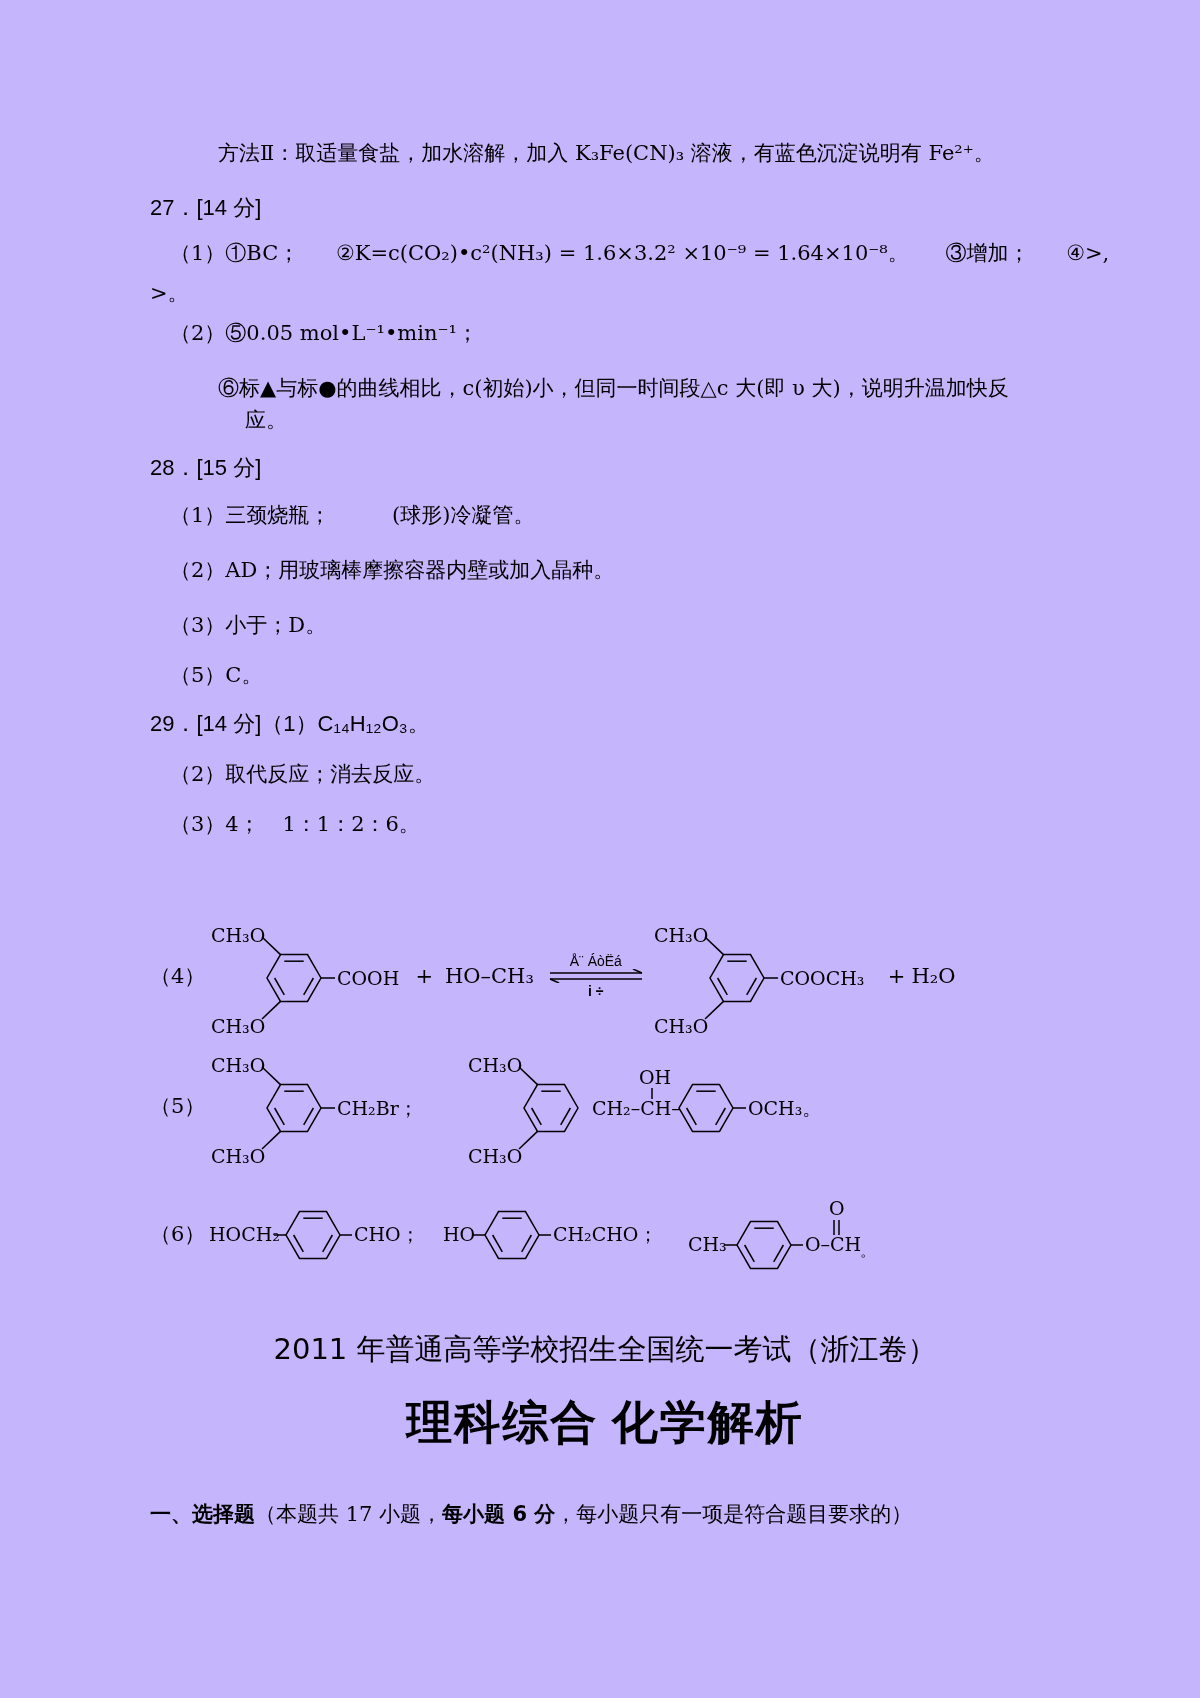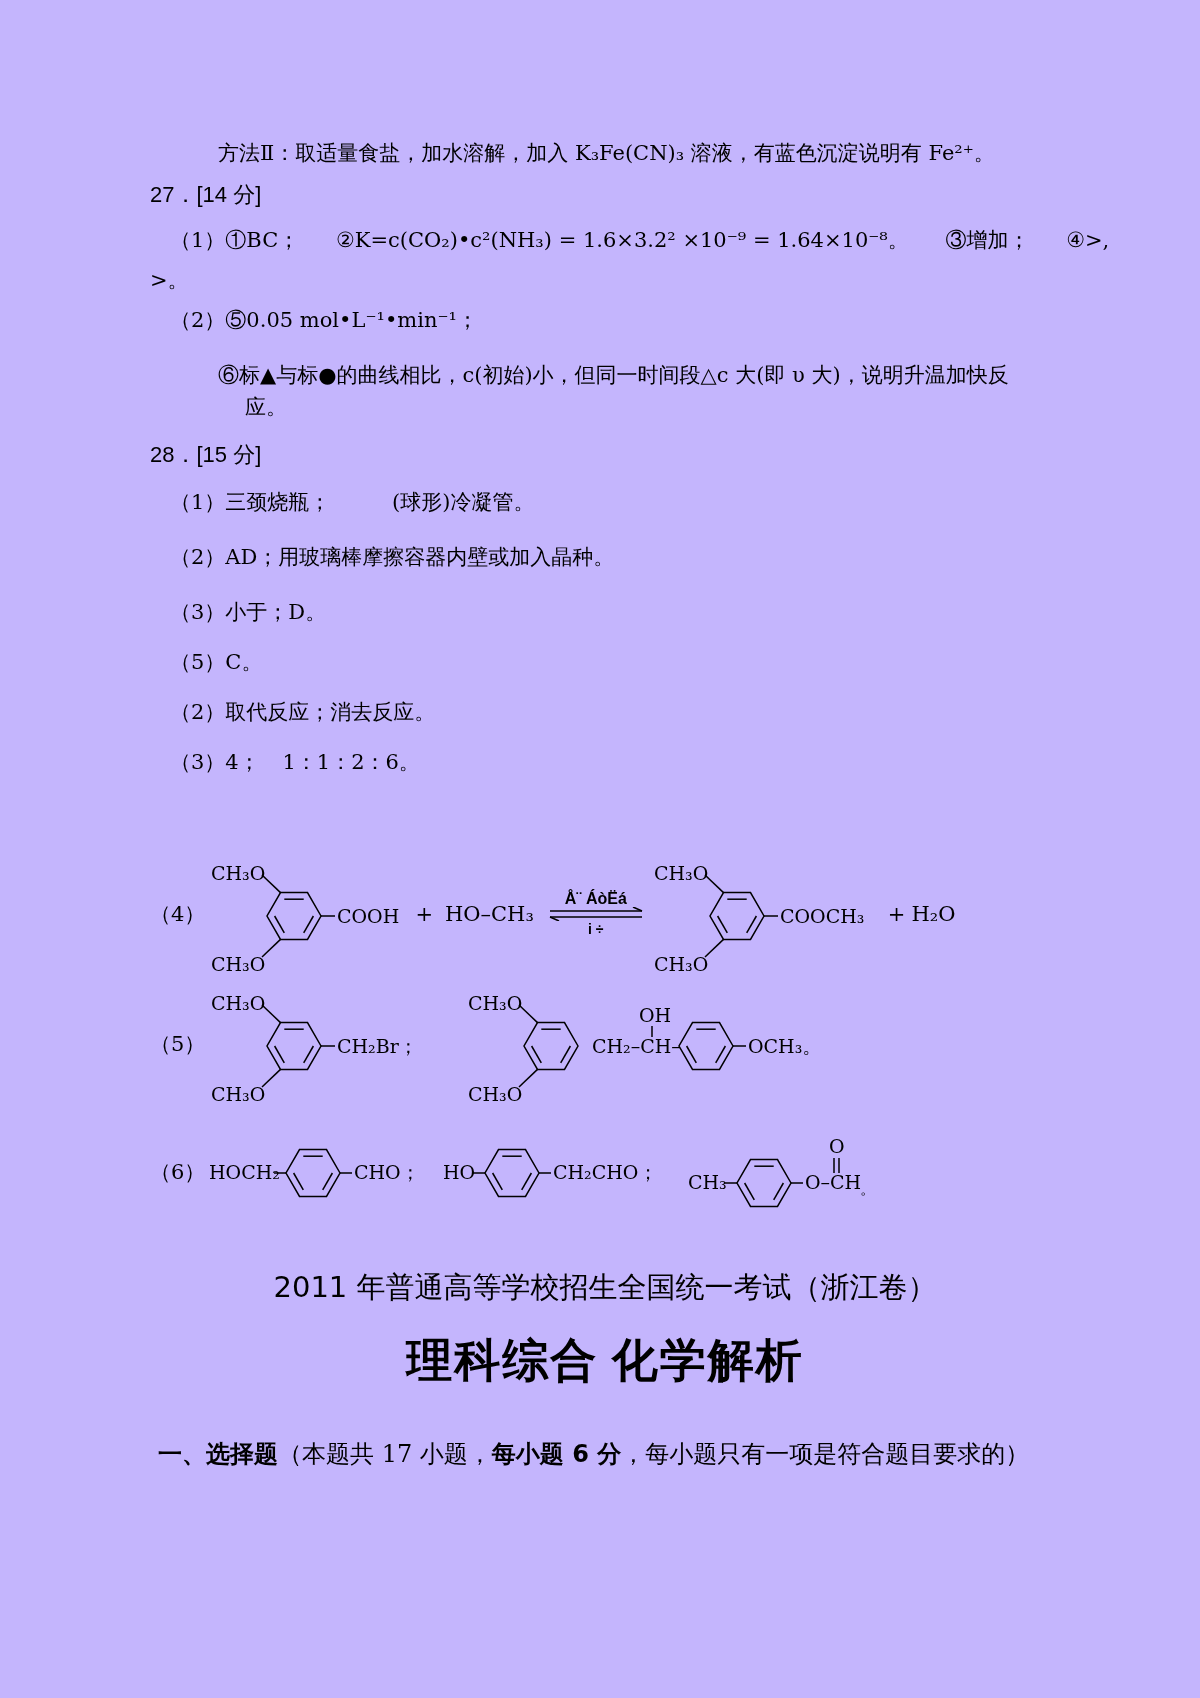--- a/index.html
+++ b/index.html
@@ -16,27 +16,27 @@
   .gap30 { margin-right:30px;margin-top:39px; }
   .gap40 { margin-right:16px;text-align:right; }
   .gap55 { margin-right:55px; }
   .chemrow { display:flex; align-items:center; margin:0; }
   .chemrow .rowlabel { font-size:21px; margin-right:4px; }
   .op { font-size:21px; margin:0 6px; }
   svg text { font-family:"DejaVu Serif", serif; font-size:19px; fill:#000; }
   svg .small-period { font-size:15px; }
   svg line, svg path, svg polygon { stroke:#000; stroke-width:1.5; fill:none; }
   .arrowblock { display:inline-flex; flex-direction:column; align-items:center; margin:0 8px; }
-  .arrowblock .atop { font-family:"Liberation Sans", sans-serif; font-size:16px; font-weight:bold; line-height:16px; }
+  .arrowblock .atop { font-family:"Liberation Sans", sans-serif; font-size:14px; font-weight:normal; line-height:16px; }
   .arrowblock .abot { font-family:"Liberation Sans", sans-serif; font-size:14px; font-weight:bold; line-height:16px; }
   .footer-title { margin:44px 0 0 0; text-align:center; font-size:29px; font-weight:normal;
     font-family:"DejaVu Sans", sans-serif; }
   .footer-big { margin:22px 0 0 0; text-align:center; font-size:46px; font-weight:bold;
     font-family:Liberation Serif, serif; letter-spacing:2px; }
-  .footer-choice { margin:46px 0 0 8px; font-size:24px; }
+  .footer-choice { margin:46px 0 0 0; font-size:21px; }
   .bold-sans { font-family:"DejaVu Sans", sans-serif; font-weight:bold; }
 </style>
 </head>
 <body>
 
 <div class="page">
 
   <svg width="0" height="0" style="position:absolute">
     <defs>
       <g id="benzene">
@@ -45,21 +45,21 @@
         <line x1="8.6" y1="24" x2="18.3" y2="40.8"></line>
         <line x1="37.7" y1="40.8" x2="47.4" y2="24"></line>
       </g>
     </defs>
   </svg>
 
   <div class="content">
 
     <p class="line ind68">方法Ⅱ：取适量食盐，加水溶解，加入 K₃Fe(CN)₃ 溶液，有蓝色沉淀说明有 Fe²⁺。</p>
 
-    <p class="line heading-num" style="margin-top:12px">27．[14 分]</p>
+    <p class="line heading-num" style="margin-top:25px">27．[14 分]</p>
 
     <p class="line" style="margin-top:15px;padding-left:20px">
       <span class="gap30">（1）①BC；</span>
       <span class="gap30">②K=c(CO₂)•c²(NH₃) = 1.6×3.2² ×10⁻⁹ = 1.64×10⁻⁸。</span>
       <span class="gap30">③增加；</span>
       <span>④&gt;,</span>
     </p>
     <p class="line" style="margin-top:10px">&gt;。</p>
 
     <p class="line" style="margin-top:10px;padding-left:20px">（2）⑤0.05 mol•L⁻¹•min⁻¹；</p>
@@ -70,20 +70,21 @@
     <p class="line heading-num" style="margin-top:18px">28．[15 分]</p>
 
     <p class="line" style="margin-top:17px;padding-left:20px">
       <span class="gap55">（1）三颈烧瓶；</span>
       <span>(球形)冷凝管。</span>
     </p>
     <p class="line" style="margin-top:25px;padding-left:20px">（2）AD；用玻璃棒摩擦容器内壁或加入晶种。</p>
     <p class="line" style="margin-top:25px;padding-left:20px">（3）小于；D。</p>
     <p class="line" style="margin-top:20px;padding-left:20px">（5）C。</p>
 
+    <p class="line heading-num" style="margin-top:19px">29．[14 分]（1）C₁₄H₁₂O₃。</p>
     <p class="line" style="margin-top:20px;padding-left:20px">（2）取代反应；消去反应。</p>
     <p class="line" style="margin-top:20px;padding-left:20px">
       <span class="gap40">（3）4；</span>
       <span>1：1：2：6。</span>
     </p>
 
     <div class="chemrow" style="margin-top:75px">
       <span class="rowlabel">（4）</span>
 
       <svg width="200" height="124">

